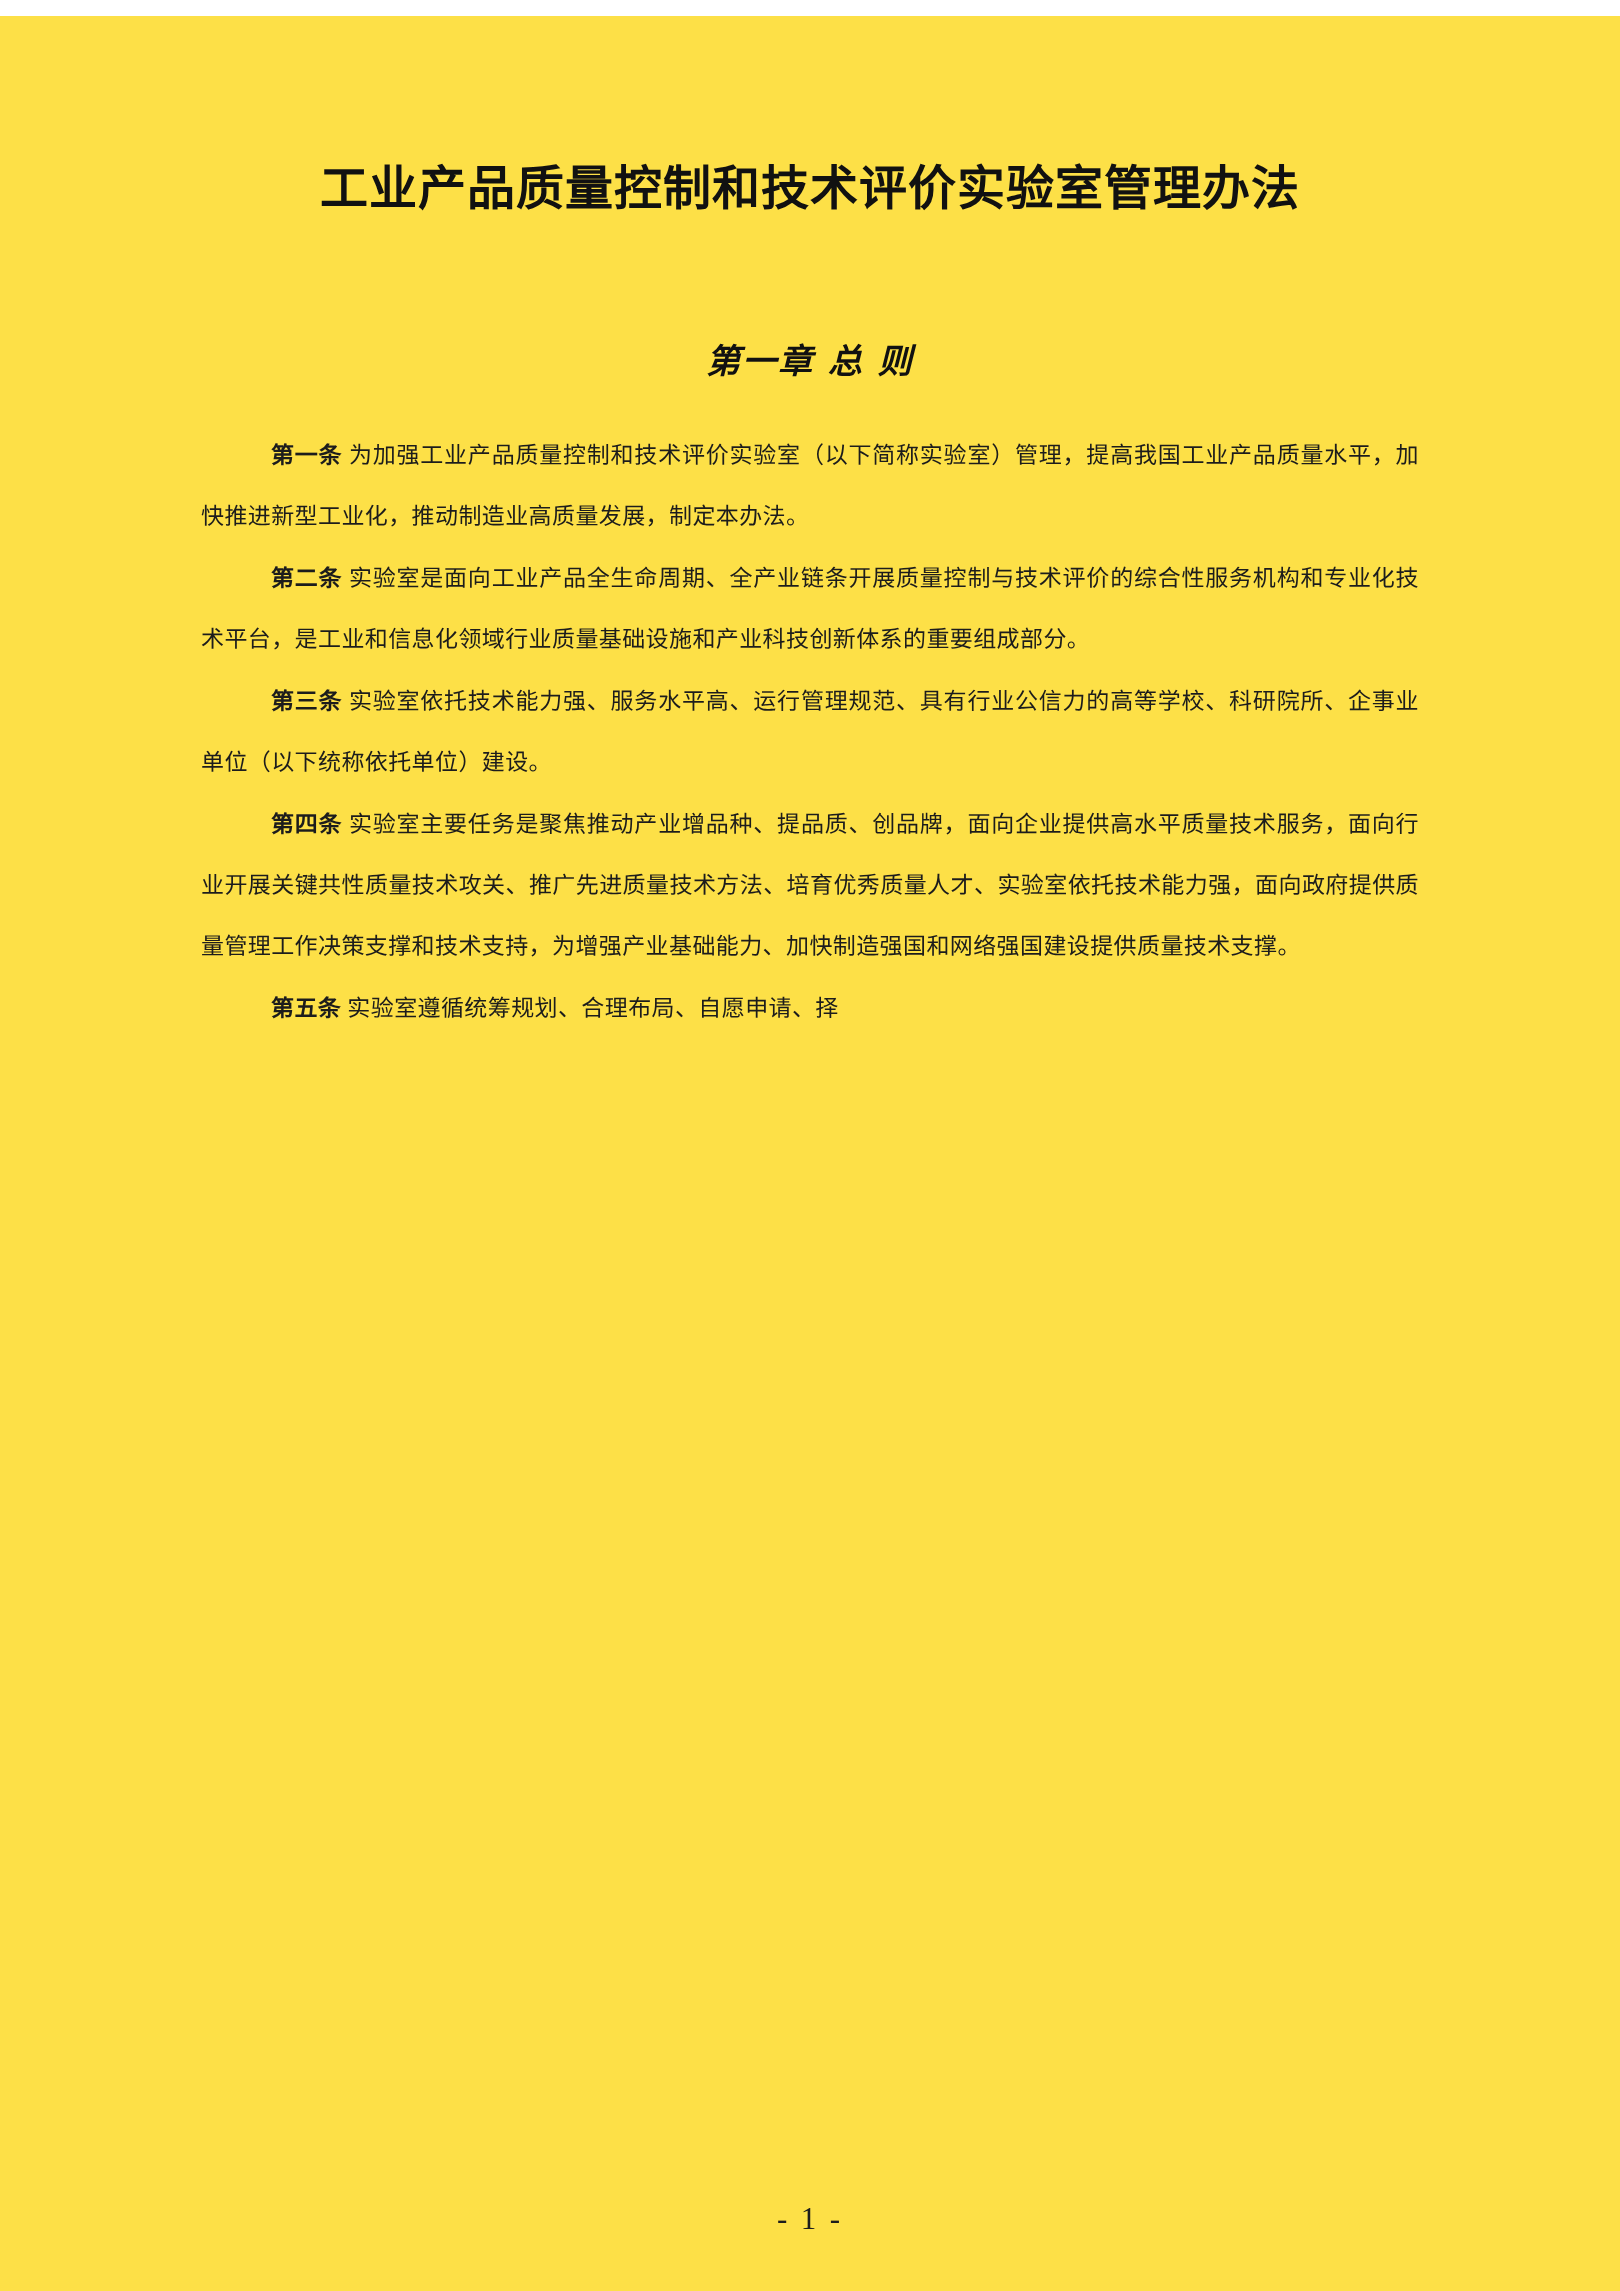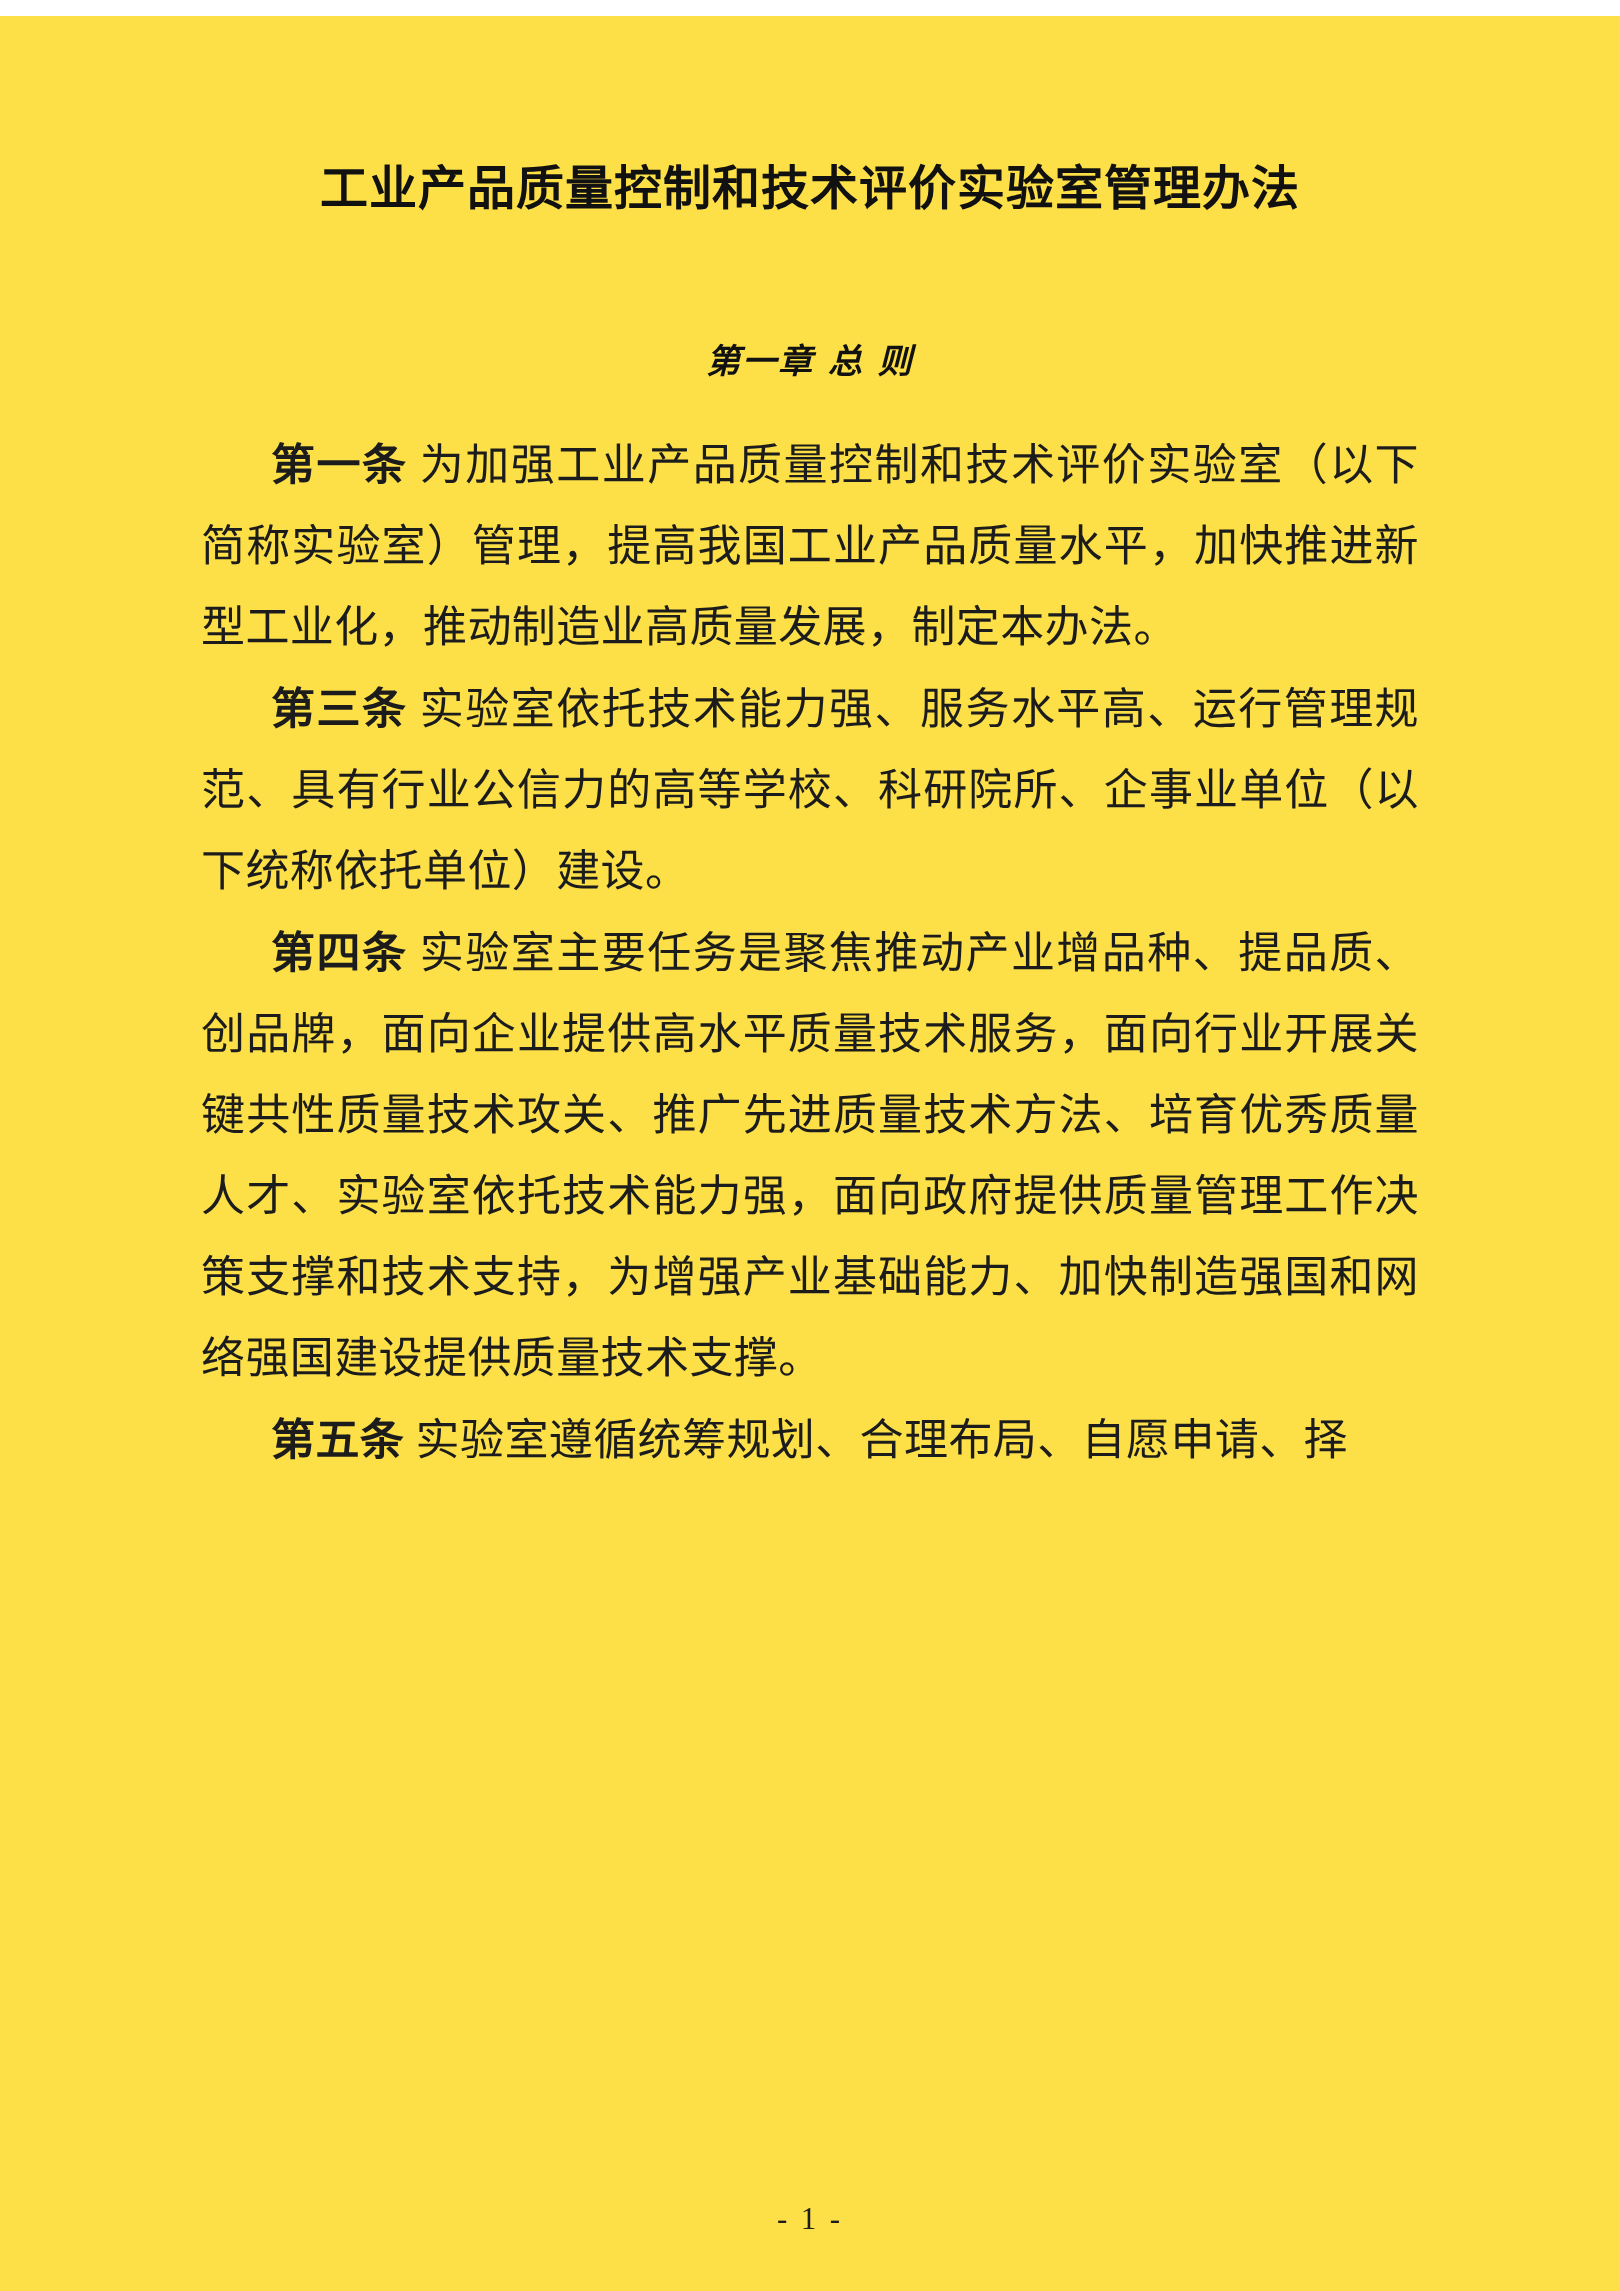--- a/index.html
+++ b/index.html
@@ -43,22 +43,22 @@
     margin-bottom: 41px;
     color: #111111;
     font-style: italic;
   }
   .chapter-heading .sp {
     display: inline-block;
     width: 13.7px;
   }
   .body-text {
     font-family: "Liberation Serif", "DejaVu Serif", serif;
-    font-size: 44px;
-    line-height: 81px;
+    font-size: 23px;
+    line-height: 61px;
     text-align: justify;
     text-justify: inter-ideograph;
     text-indent: 70px;
     margin: 0;
     color: #1c1c1c;
     letter-spacing: 0.4px;
   }
   .body-text + .body-text {
     margin-top: 0;
   }
@@ -86,20 +86,23 @@
   <h1 class="doc-title">工业产品质量控制和技术评价实验室管理办法</h1>
 
   <div class="chapter-heading">
     <span>第一章</span><span class="sp"></span><span>总 则</span>
   </div>
 
   <p class="body-text">
     <span class="art-label">第一条</span><span> 为加强工业产品质量控制和技术评价实验室（以下简称实验室）管理，提高我国工业产品质量水平，加快推进新型工业化，推动制造业高质量发展，制定本办法。</span>
   </p>
 
+  <p class="body-text">
+    <span class="art-label">第二条</span><span> 实验室是面向工业产品全生命周期、全产业链条开展质量控制与技术评价的综合性服务机构和专业化技术平台，是工业和信息化领域行业质量基础设施和产业科技创新体系的重要组成部分。</span>
+  </p>
 
   <p class="body-text">
     <span class="art-label">第三条</span><span> 实验室依托技术能力强、服务水平高、运行管理规范、具有行业公信力的高等学校、科研院所、企事业单位（以下统称依托单位）建设。</span>
   </p>
 
   <p class="body-text">
     <span class="art-label">第四条</span><span> 实验室主要任务是聚焦推动产业增品种、提品质、创品牌，面向企业提供高水平质量技术服务，面向行业开展关键共性质量技术攻关、推广先进质量技术方法、培育优秀质量人才、实验室依托技术能力强，面向政府提供质量管理工作决策支撑和技术支持，为增强产业基础能力、加快制造强国和网络强国建设提供质量技术支撑。</span>
   </p>
 
   <p class="body-text">

